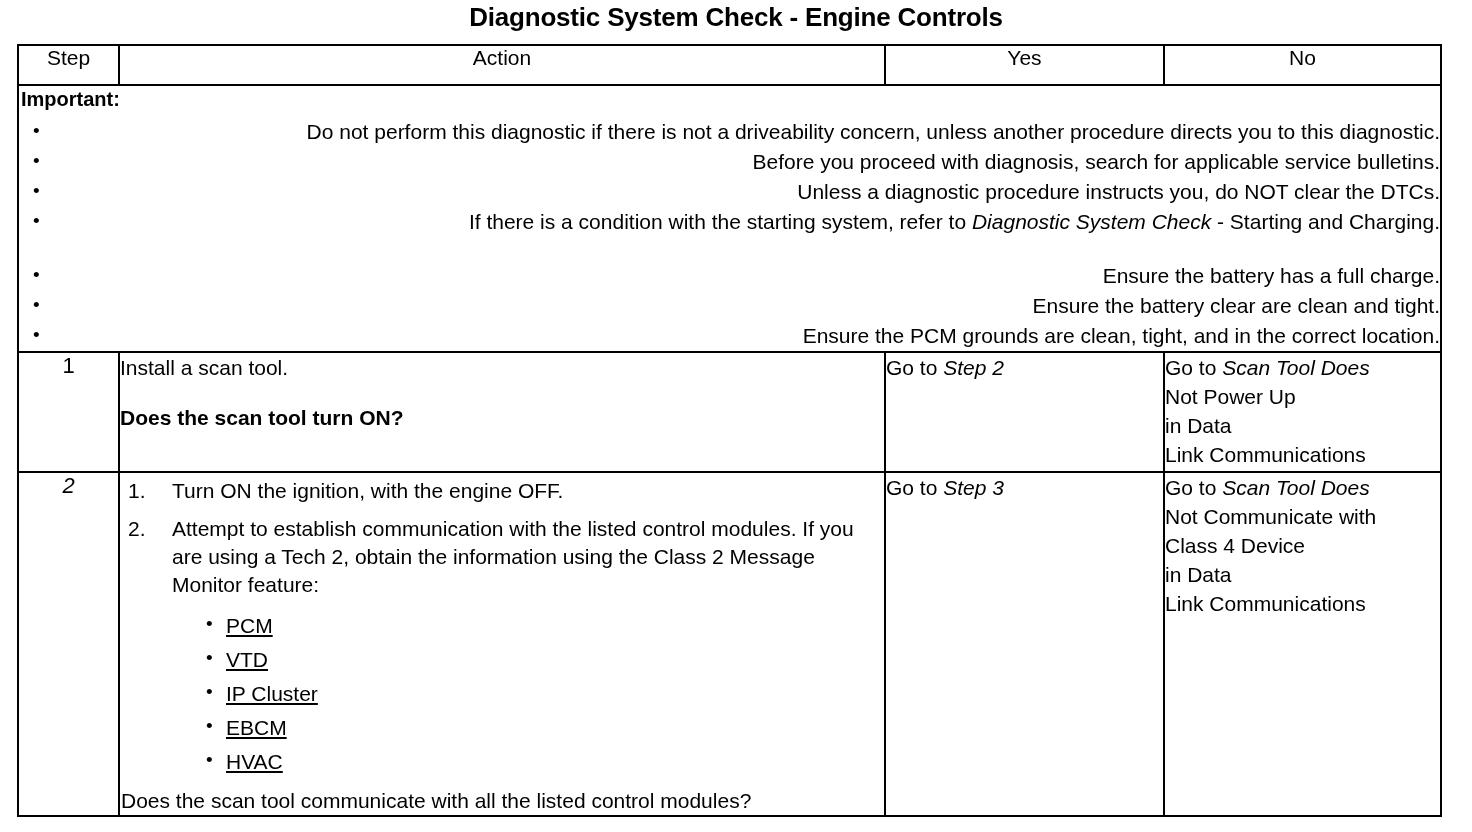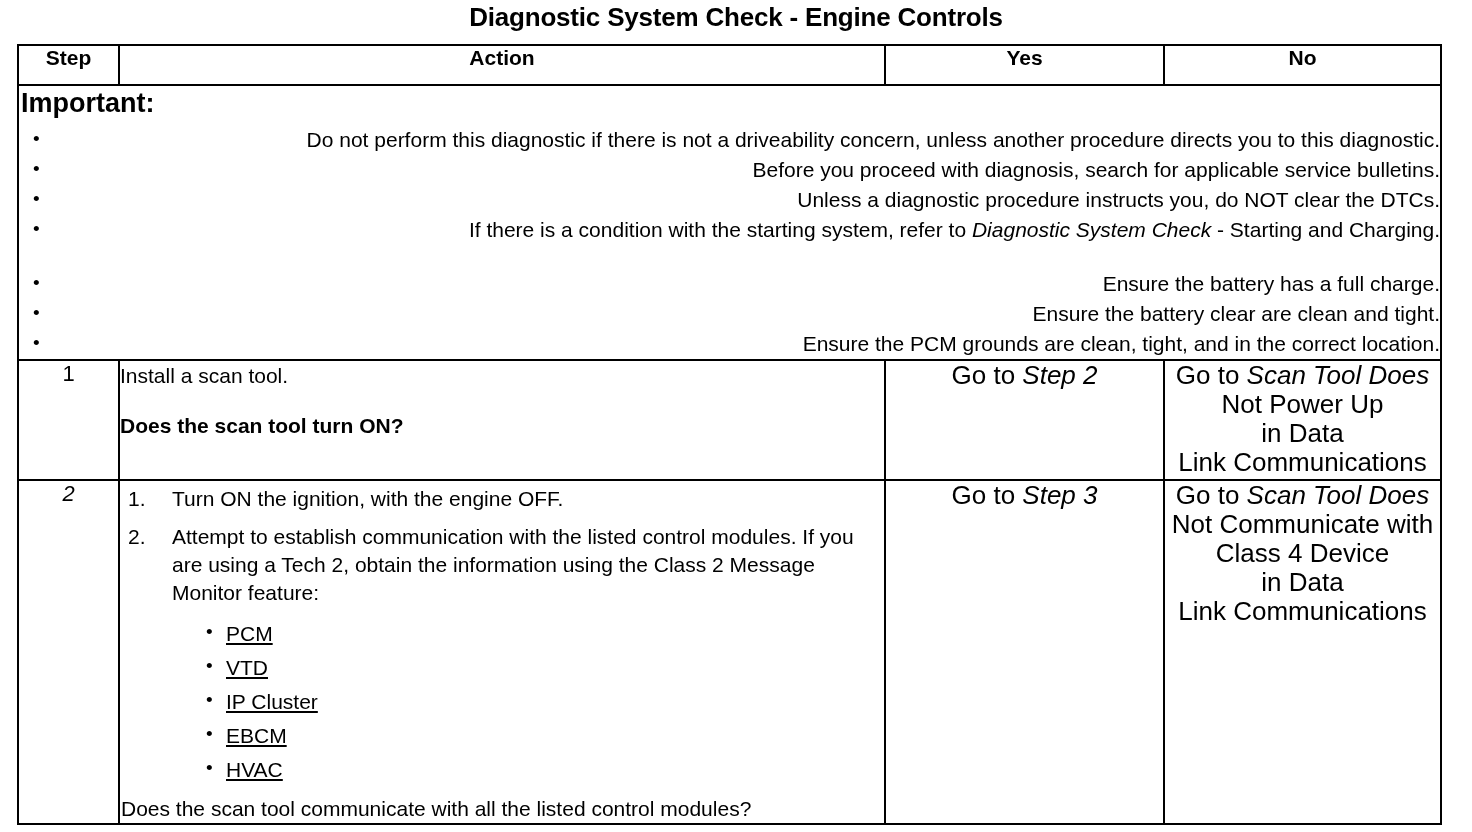--- a/index.html
+++ b/index.html
@@ -47,30 +47,30 @@
   }
 
   .col-step  { width: 101px; }
   .col-action{ width: 766px; }
   .col-yes   { width: 279px; }
   .col-no    { width: 277px; }
 
   .hdr {
     text-align: center;
     font-size: 21px;
-    font-weight: bold;
+    font-weight: normal;
     height: 38px;
     vertical-align: middle;
     padding: 0 0 3px 0;
   }
 
   
   .important-cell { padding: 6px 10px 10px 12px; }
   .important-label {
-    font-size: 27px;
+    font-size: 20px;
     font-weight: bold;
     margin: 2px 0 6px 2px;
   }
   ul.bul {
     list-style: none;
     margin: 0;
     padding: 0;
   }
   ul.bul > li {
     position: relative;
@@ -145,22 +145,21 @@
   }
 
   .question-line {
     font-size: 21px;
     line-height: 28px;
     margin-top: 8px;
     padding-left: 1px;
   }
 
   .yn-cell {
-    text-align: center;
-    font-size: 26px;
+    font-size: 21px;
     line-height: 29px;
     padding: 4px 6px 6px 6px;
   }
   .yn-bottom {
     vertical-align: bottom;
     padding-bottom: 8px;
   }
   .yn-top {
     vertical-align: top;
     padding-top: 6px;

